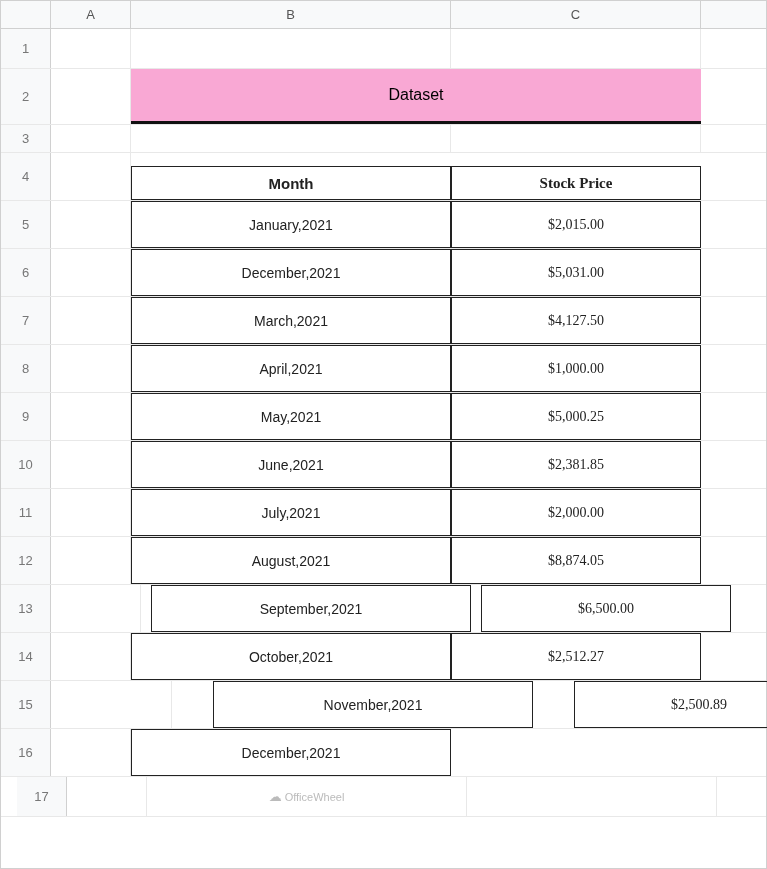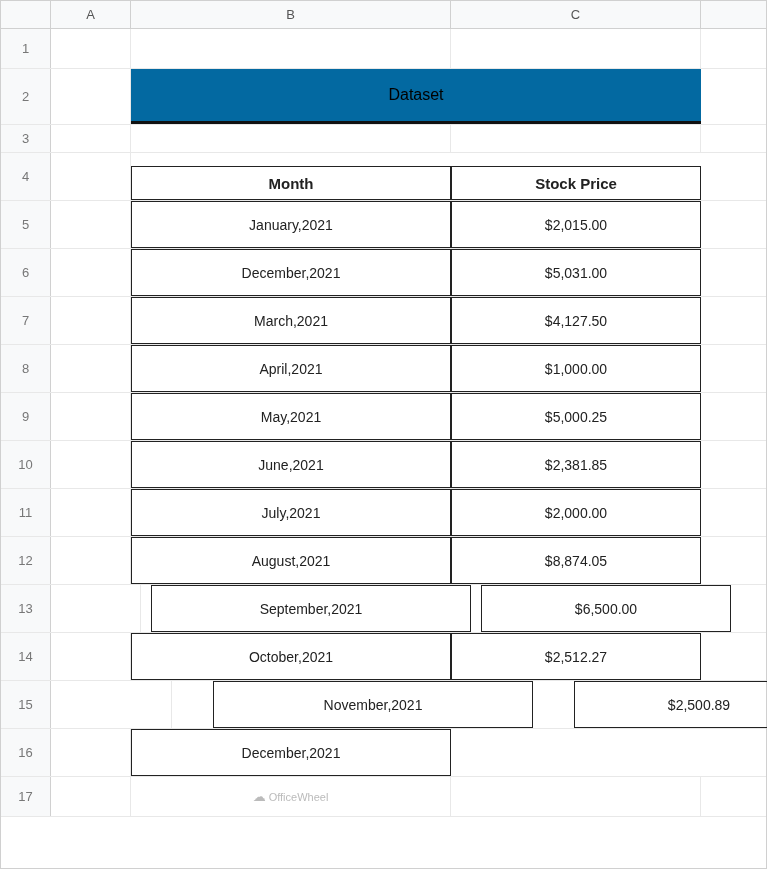--- a/index.html
+++ b/index.html
@@ -84,34 +84,34 @@
       align-items: center;
       justify-content: center;
       font-size: 14px;
       color: #222;
       border-right: 1px solid #e8e8e8;
       padding: 4px 8px;
     }
 
     .cell-a { width: 80px; min-width: 80px; }
     .cell-b { width: 320px; min-width: 320px; }
-    .cell-c { width: 250px; min-width: 250px; }
+    .cell-c { width: 250px; min-width: 250px; font-family: Liberation Serif, serif; }
 
     .dataset-cell-wrapper {
       display: flex;
       flex-direction: column;
       width: 570px;
       min-width: 570px;
     }
 
     .dataset-title-row {
       display: flex;
       align-items: center;
       justify-content: center;
-      background-color: #0369a1;
+      background-color: #f9a8d4;
       flex: 1;
       padding: 5px;
     }
 
     .dataset-underline {
       height: 3px;
       background: #111;
       width: 100%;
     }
 
@@ -258,21 +258,21 @@
       <div class="cell cell-b data-cell">November,2021</div>
       <div class="cell cell-c data-cell">$2,500.89</div>
     </div>
         <div class="spreadsheet-row" style="min-height: 48px;">
       <div class="row-num">16</div>
       <div class="cell cell-a"></div>
       <div class="cell cell-b data-cell">December,2021</div>
     </div>
       </div>
 
-    <div class="spreadsheet-row" style="min-height:40px; position:relative;">
+    <div class="spreadsheet-row" style="min-height:40px; position:relative;padding-left:16px;">
       <div class="row-num">17</div>
       <div class="cell cell-a"></div>
       <div class="cell cell-b" style="position:relative;">
         <span class="watermark" style="position:relative; left:auto; bottom:auto; transform:none; color:#bbb; font-size:11px; display:flex; align-items:center; gap:3px;">
           <span style="font-size:13px;">☁</span>
           <span>OfficeWheel</span>
         </span>
       </div>
       <div class="cell cell-c"></div>
     </div>

